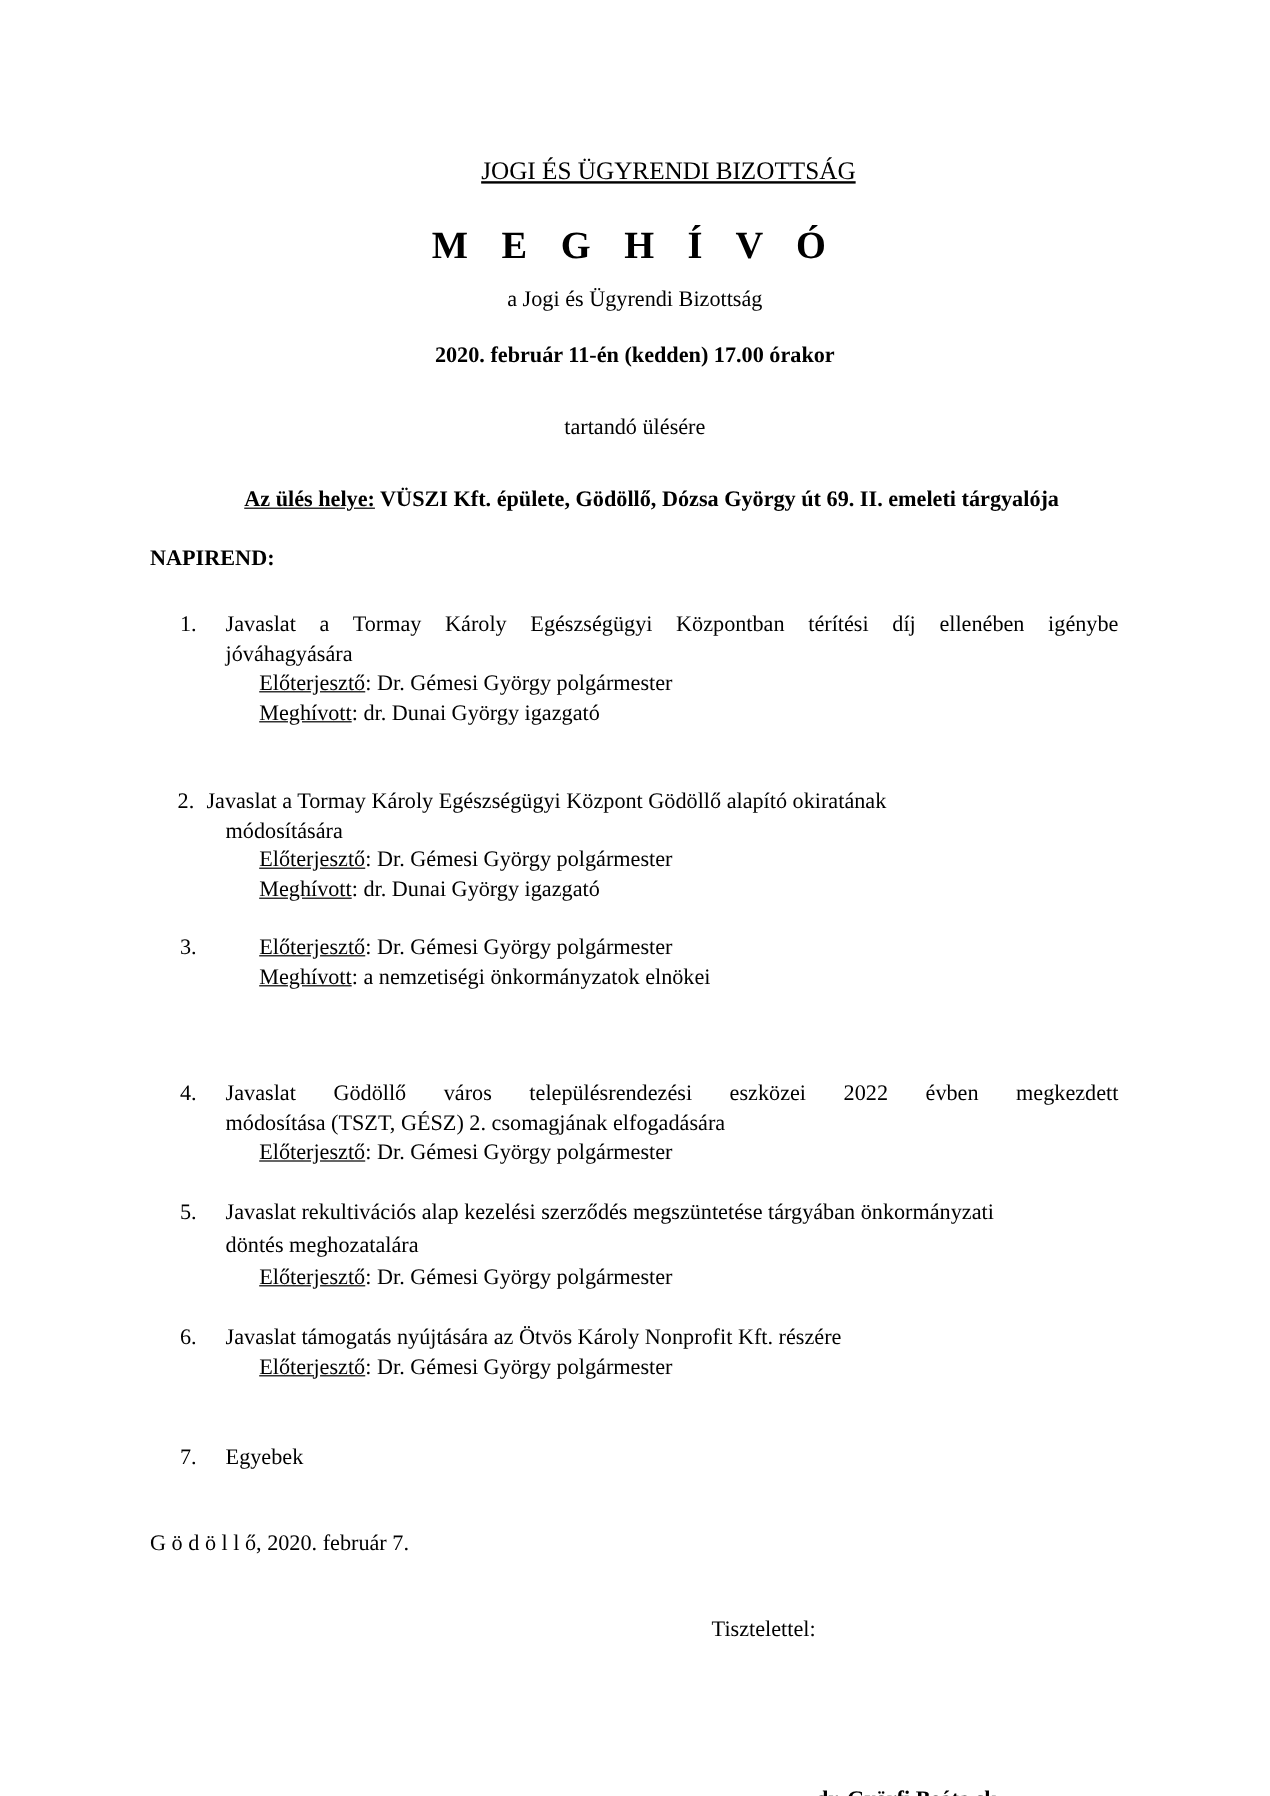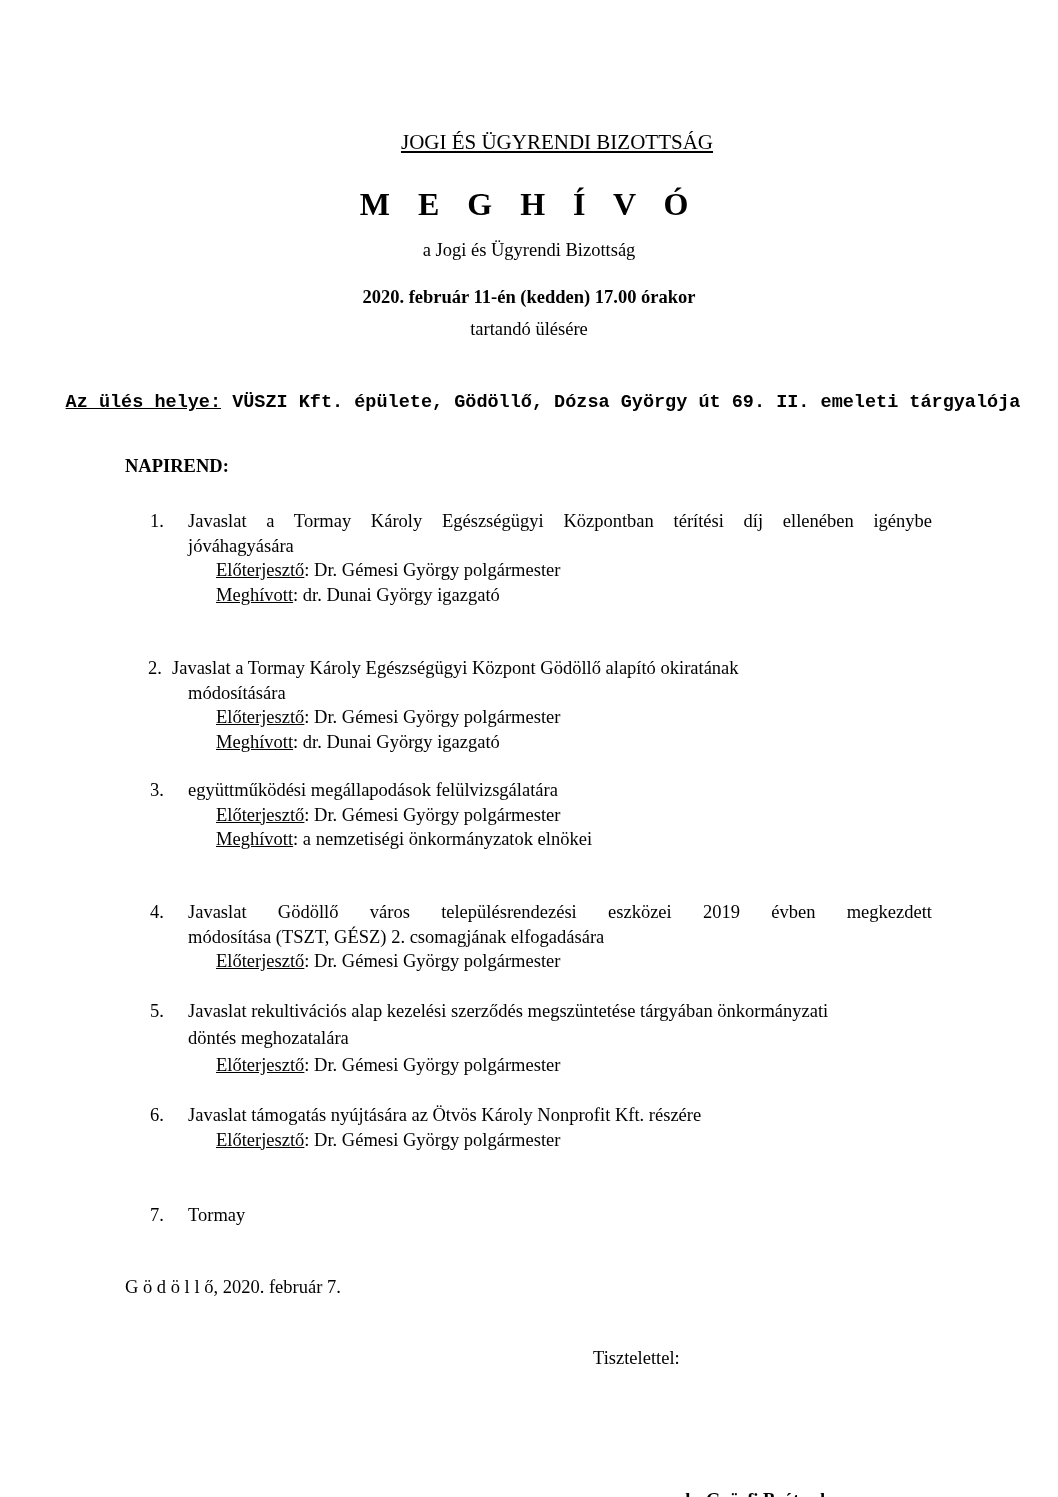--- a/index.html
+++ b/index.html
@@ -5,22 +5,22 @@
     html, body { margin: 0; padding: 0; background: #ffffff; }
     body { width: 1058px; height: 1497px; position: relative; overflow: hidden;
            font-family: "Liberation Serif", serif; color: #000; font-size: 18.5px; }
     .abs { position: absolute; white-space: nowrap; }
     .center { left: 0; width: 1058px; text-align: center; }
     .u { text-decoration: underline; padding-left: 28px; }
     .title { top: 130px; font-size: 21px; }
     .meghivo { top: 186px; font-size: 32px; font-weight: bold; letter-spacing: 10px; }
     .sub { top: 240px; }
     .date { top: 287px; font-weight: bold; }
-    .tartando { top: 319px; }
-    .place { top: 392px; font-weight: bold; font-family: Liberation Mono, monospace; }
+    .tartando { top: 347px; }
+    .place { top: 407px; font-weight: bold; }
     .napirend { top: 456px; left: 125px; font-weight: bold; }
     .item { position: absolute; left: 150px; width: 782px; line-height: 24.5px; }
     .num { position: absolute; left: 0; top: 0; }
     .txt { margin-left: 38px; text-align: justify; }
     .txt .line { display: block; white-space: nowrap; }
     .just { text-align-last: justify; display: block; }
     .sign-place { top: 1277px; left: 125px; }
     .tisztelettel { top: 1348px; left: 593px; }
     .signer { top: 1490px; left: 680px; font-weight: bold; }
   </style>
@@ -54,30 +54,29 @@
     <span class="line" style="margin-left:-16px">Javaslat a Tormay Károly Egészségügyi Központ Gödöllő alapító okiratának</span>
     <span class="line">módosítására</span>
     <span class="line"><span class="u">Előterjesztő</span><span>: Dr. Gémesi György polgármester</span></span>
     <span class="line"><span class="u">Meghívott</span><span>: dr. Dunai György igazgató</span></span>
   </div>
 </div>
 
 <div class="item" style="top:778px;">
   <span class="num">3.</span>
   <div class="txt">
-    <span class="line">együttműködési megállapodások felülvizsgálatára</span>
     <span class="line"><span class="u">Előterjesztő</span><span>: Dr. Gémesi György polgármester</span></span>
     <span class="line"><span class="u">Meghívott</span><span>: a nemzetiségi önkormányzatok elnökei</span></span>
   </div>
 </div>
 
 <div class="item" style="top:900px;">
   <span class="num">4.</span>
   <div class="txt">
-    <span class="just">Javaslat Gödöllő város településrendezési eszközei 2019 évben megkezdett</span>
+    <span class="just">Javaslat Gödöllő város településrendezési eszközei 2022 évben megkezdett</span>
     <span class="line">módosítása (TSZT, GÉSZ) 2. csomagjának elfogadására</span>
     <span class="line"><span class="u">Előterjesztő</span><span>: Dr. Gémesi György polgármester</span></span>
   </div>
 </div>
 
 <div class="item" style="top:998px; line-height:27px;">
   <span class="num">5.</span>
   <div class="txt">
     <span class="line">Javaslat rekultivációs alap kezelési szerződés megszüntetése tárgyában önkormányzati</span>
     <span class="line">döntés meghozatalára</span>
@@ -89,19 +88,19 @@
   <span class="num">6.</span>
   <div class="txt">
     <span class="line">Javaslat támogatás nyújtására az Ötvös Károly Nonprofit Kft. részére</span>
     <span class="line"><span class="u">Előterjesztő</span><span>: Dr. Gémesi György polgármester</span></span>
   </div>
 </div>
 
 <div class="item" style="top:1203px;">
   <span class="num">7.</span>
   <div class="txt">
-    <span class="line">Tormay</span>
+    <span class="line">Egyebek</span>
   </div>
 </div>
 
 <div class="abs sign-place">G ö d ö l l ő, 2020. február 7.</div>
 <div class="abs tisztelettel">Tisztelettel:</div>
 <div class="abs signer">dr. Györfi Beáta sk.</div>
 
 </body></html>

